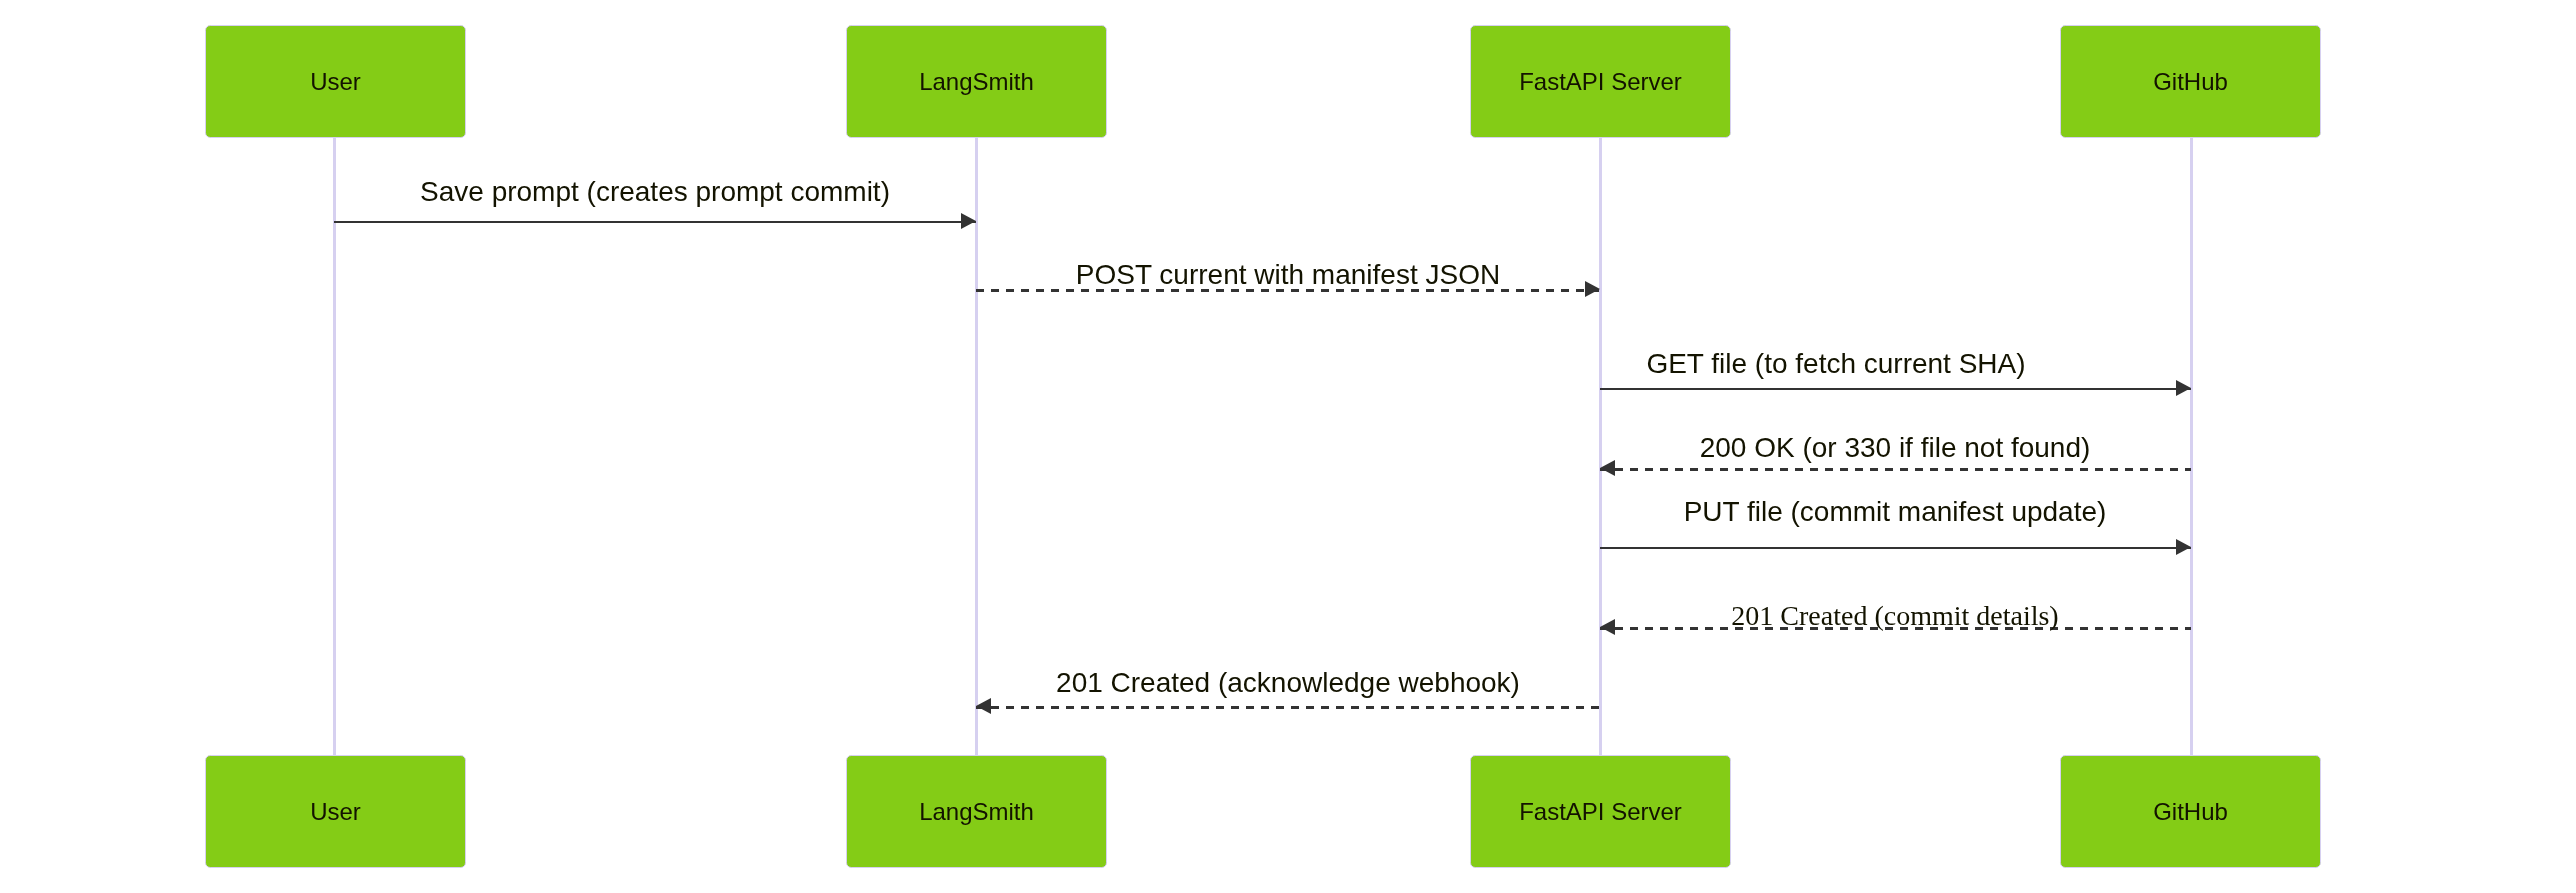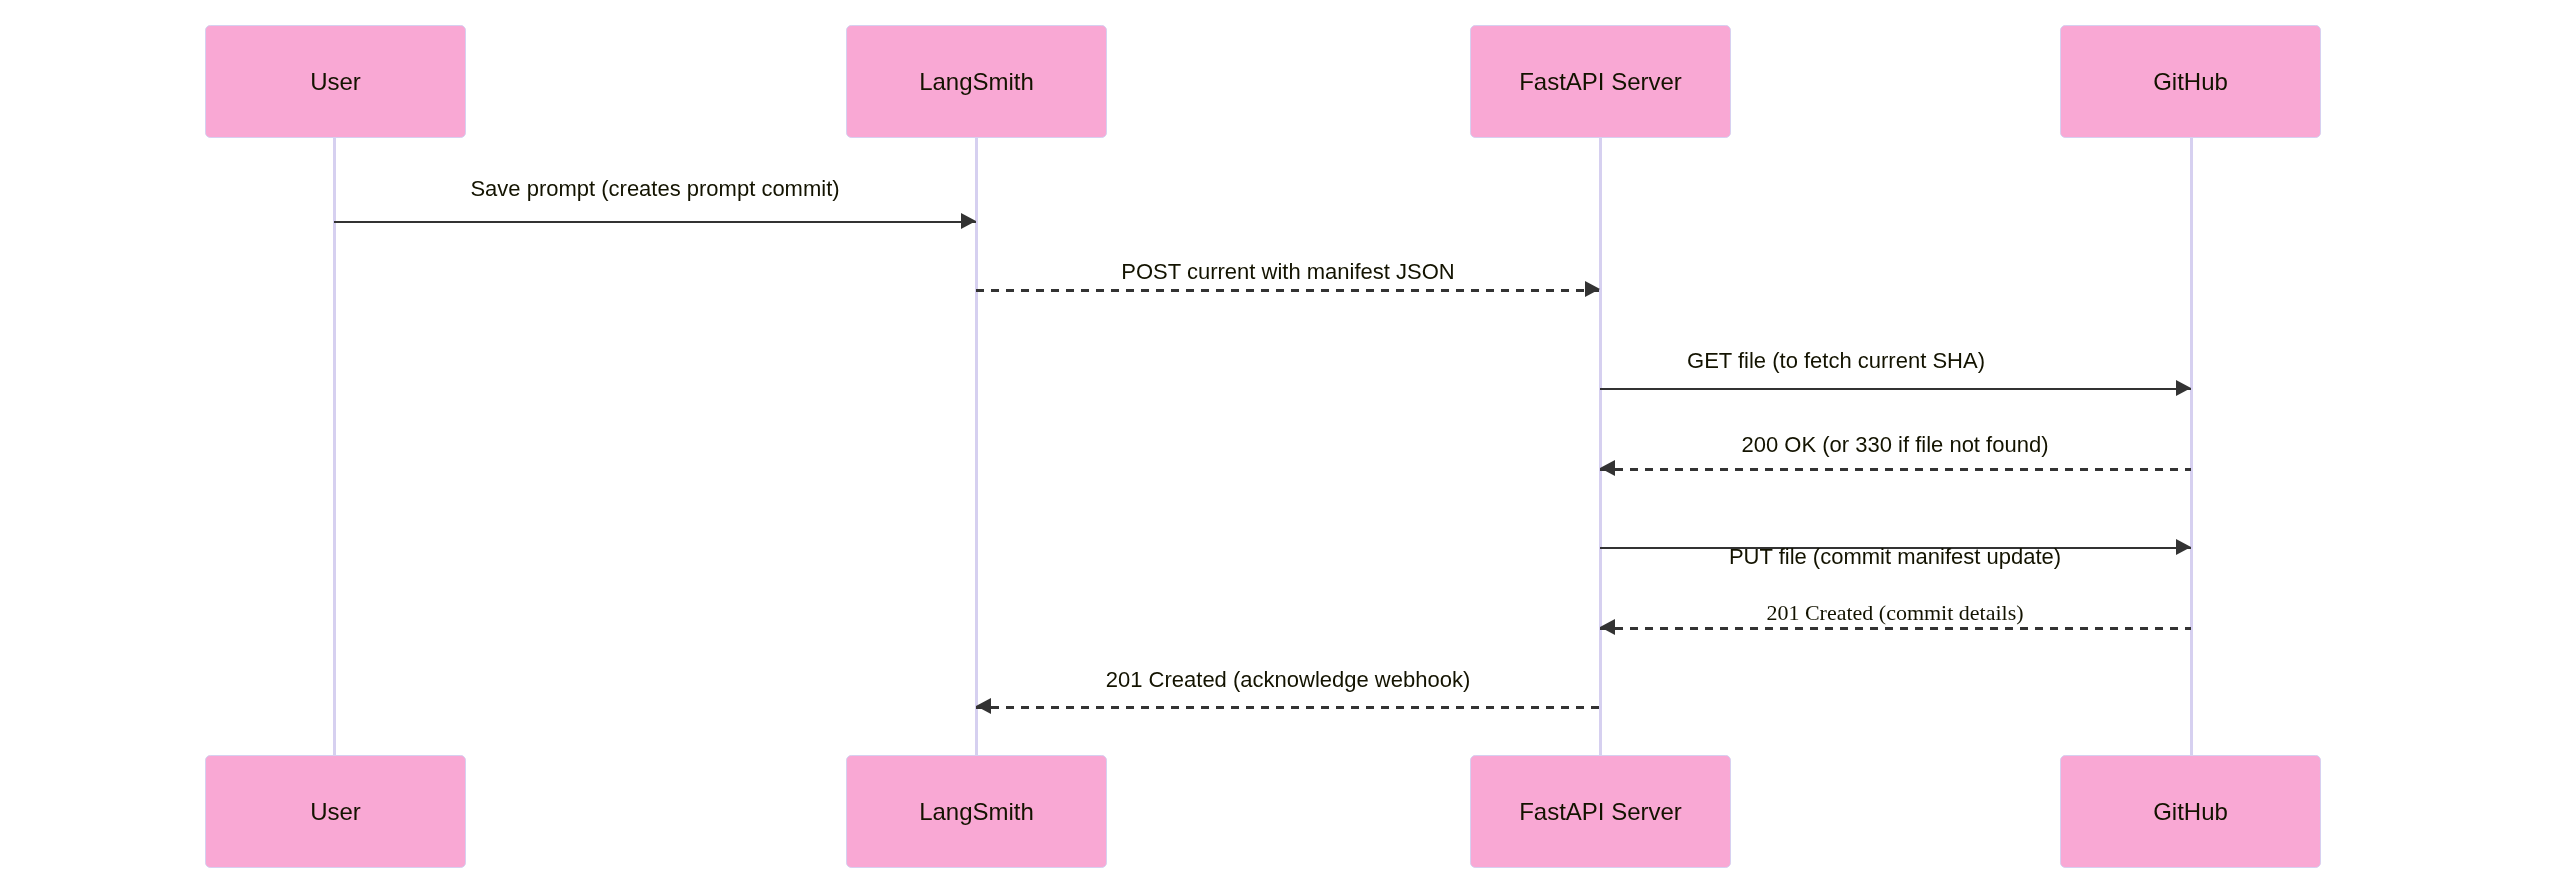--- a/index.html
+++ b/index.html
@@ -13,21 +13,21 @@
   #diagram-root {
     position: relative;
     width: 2576px;
     height: 894px;
     background: #ffffff;
     overflow: hidden;
   }
   .actor-box {
     position: absolute;
     box-sizing: border-box;
-    background: #f9a8d4;
+    background: #84cc16;
     border: 1.8px solid #D6D0F0;
     border-radius: 5.3px;
     display: flex;
     align-items: center;
     justify-content: center;
     width: 261px;
     height: 113px;
   }
   .actor-label {
     font-family: "Liberation Sans", sans-serif;
@@ -69,21 +69,21 @@
   }
   .msg-arrow.right {
     border-left: 15px solid #333333;
   }
   .msg-arrow.left {
     border-right: 15px solid #333333;
   }
   .msg-label {
     position: absolute;
     font-family: "Liberation Sans", sans-serif;
-    font-size: 22px;
+    font-size: 28px;
     color: #131300;
     white-space: nowrap;
     text-align: right;
     line-height: 1;
     transform: translateX(-50%);
   }
 </style>
 </head>
 <body>
 
@@ -133,21 +133,21 @@
     <div class="msg-label" style="left: 1836px; top: 350px;">GET file (to fetch current SHA)</div>
     <div class="msg" style="left: 1600px; top: 468px; width: 591px;">
       <div class="msg-line dotted" style="width: 591px; border-top: none; height: 2.6px; background-image: repeating-linear-gradient(to right, rgb(51, 51, 51) 0px, rgb(51, 51, 51) 8px, rgba(0, 0, 0, 0) 8px, rgba(0, 0, 0, 0) 15px);"></div>
       <div class="msg-arrow left" style="left: 0px;"></div>
     </div>
     <div class="msg-label" style="left: 1895px; top: 434px;">200 OK (or 330 if file not found)</div>
     <div class="msg" style="left: 1600px; top: 547px; width: 591px;">
       <div class="msg-line" style="width: 591px;"></div>
       <div class="msg-arrow right" style="left: 576px;"></div>
     </div>
-    <div class="msg-label" style="left: 1895px; top: 546px;">PUT file (commit manifest update)</div>
+    <div class="msg-label" style="left: 1895px; top: 498px;">PUT file (commit manifest update)</div>
     <div class="msg" style="left: 1600px; top: 627px; width: 591px;">
       <div class="msg-line dotted" style="width: 591px; border-top: none; height: 2.6px; background-image: repeating-linear-gradient(to right, rgb(51, 51, 51) 0px, rgb(51, 51, 51) 8px, rgba(0, 0, 0, 0) 8px, rgba(0, 0, 0, 0) 15px);"></div>
       <div class="msg-arrow left" style="left: 0px;"></div>
     </div>
     <div class="msg-label" style="left: 1895px; top: 602px; font-family: Liberation Serif, serif;">201 Created (commit details)</div>
     <div class="msg" style="left: 976px; top: 706px; width: 624px;">
       <div class="msg-line dotted" style="width: 624px; border-top: none; height: 2.6px; background-image: repeating-linear-gradient(to right, rgb(51, 51, 51) 0px, rgb(51, 51, 51) 8px, rgba(0, 0, 0, 0) 8px, rgba(0, 0, 0, 0) 15px);"></div>
       <div class="msg-arrow left" style="left: 0px;"></div>
     </div>
     <div class="msg-label" style="left: 1288px; top: 669px;">201 Created (acknowledge webhook)</div>

